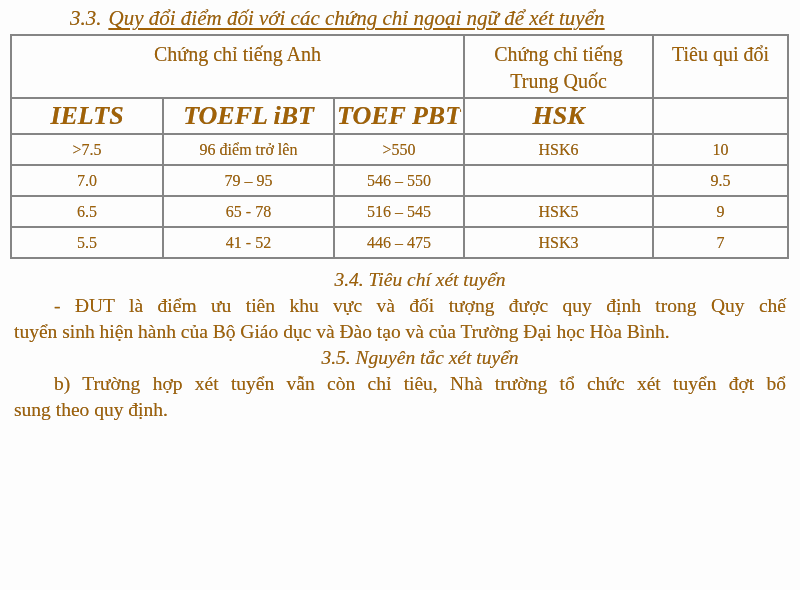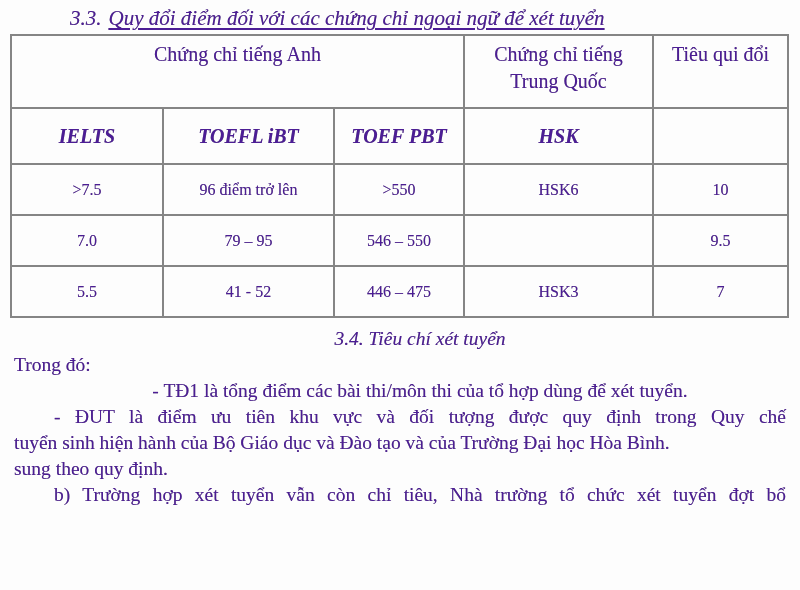--- a/index.html
+++ b/index.html
@@ -3,21 +3,21 @@
 <meta charset="utf-8">
 <style>
   html, body { margin: 0; padding: 0; background: #ffffff; }
   .page {
     position: relative;
     width: 800px;
     height: 590px;
     background: #fdfdfd;
     overflow: hidden;
     font-family: "Liberation Serif", "DejaVu Serif", serif;
-    color: #4c1d95;
+    color: #a16207;
     text-shadow: 0 0 0.6px rgba(70,70,70,0.55);
   }
   
   .doc-title {
     margin: 6px 0 0 70px;
     font-style: italic;
     font-size: 21px;
     line-height: 25px;
     white-space: nowrap;
   }
@@ -32,37 +32,37 @@
     border-collapse: collapse;
     table-layout: fixed;
     margin: 3px 0 0 10px;
     width: 777px;
   }
   table.conv th, table.conv td {
     border: 2px solid #858585;
     text-align: center;
     vertical-align: middle;
     font-weight: normal;
-    padding: 10px;
+    padding: 0;
     overflow: hidden;
   }
   tr.group-row th {
     height: 56px;
     vertical-align: top;
     padding-top: 5px;
     font-size: 20px;
     line-height: 27px;
   }
   tr.group-row th.score-h { padding-left: 17px; padding-right: 17px; }
   tr.group-row th.chinese-h { padding-left: 9px; padding-right: 9px; }
   tr.col-row th {
     height: 34px;
     font-weight: bold;
     font-style: italic;
-    font-size: 20px;
+    font-size: 26px;
     border-radius: 18px;
   }
   tr.data-row td {
     height: 29px;
     font-size: 16px;
   }
   
   .body-text {
     margin: 8px 14px 0 14px;
     font-size: 19.5px;
@@ -114,38 +114,44 @@
         <td>10</td>
       </tr>
       <tr class="data-row">
         <td>7.0</td>
         <td>79 – 95</td>
         <td>546 – 550</td>
         <td></td>
         <td>9.5</td>
       </tr>
       <tr class="data-row">
+        <td>6.5</td>
+        <td>65 - 78</td>
+        <td>516 – 545</td>
+        <td>HSK5</td>
+        <td>9</td>
+      </tr>
+      <tr class="data-row">
         <td>5.5</td>
         <td>41 - 52</td>
         <td>446 – 475</td>
         <td>HSK3</td>
         <td>7</td>
       </tr>
     </tbody>
   </table>
 
   <div class="body-text">
     <p class="ind ital">3.4. Tiêu chí xét tuyển</p>
-    <p>Trong đó:</p>
-    <p class="ind">- TĐ1 là tổng điểm các bài thi/môn thi của tổ hợp dùng để xét tuyển.</p>
     <p>
       <span class="line fl stretch">- ĐUT là điểm ưu tiên khu vực và đối tượng được quy định trong Quy chế</span>
       <span class="line">tuyển sinh hiện hành của Bộ Giáo dục và Đào tạo và của Trường Đại học Hòa Bình.</span>
     </p>
+    <p class="ind ital">3.5. Nguyên tắc xét tuyển</p>
     <p>
     </p>
     <p>
+      <span class="line fl stretch">b) Trường hợp xét tuyển vẫn còn chỉ tiêu, Nhà trường tổ chức xét tuyển đợt bổ</span>
       <span class="line">sung theo quy định.</span>
-      <span class="line fl stretch">b) Trường hợp xét tuyển vẫn còn chỉ tiêu, Nhà trường tổ chức xét tuyển đợt bổ</span>
     </p>
   </div>
 
 </div>
 
 </body></html>

